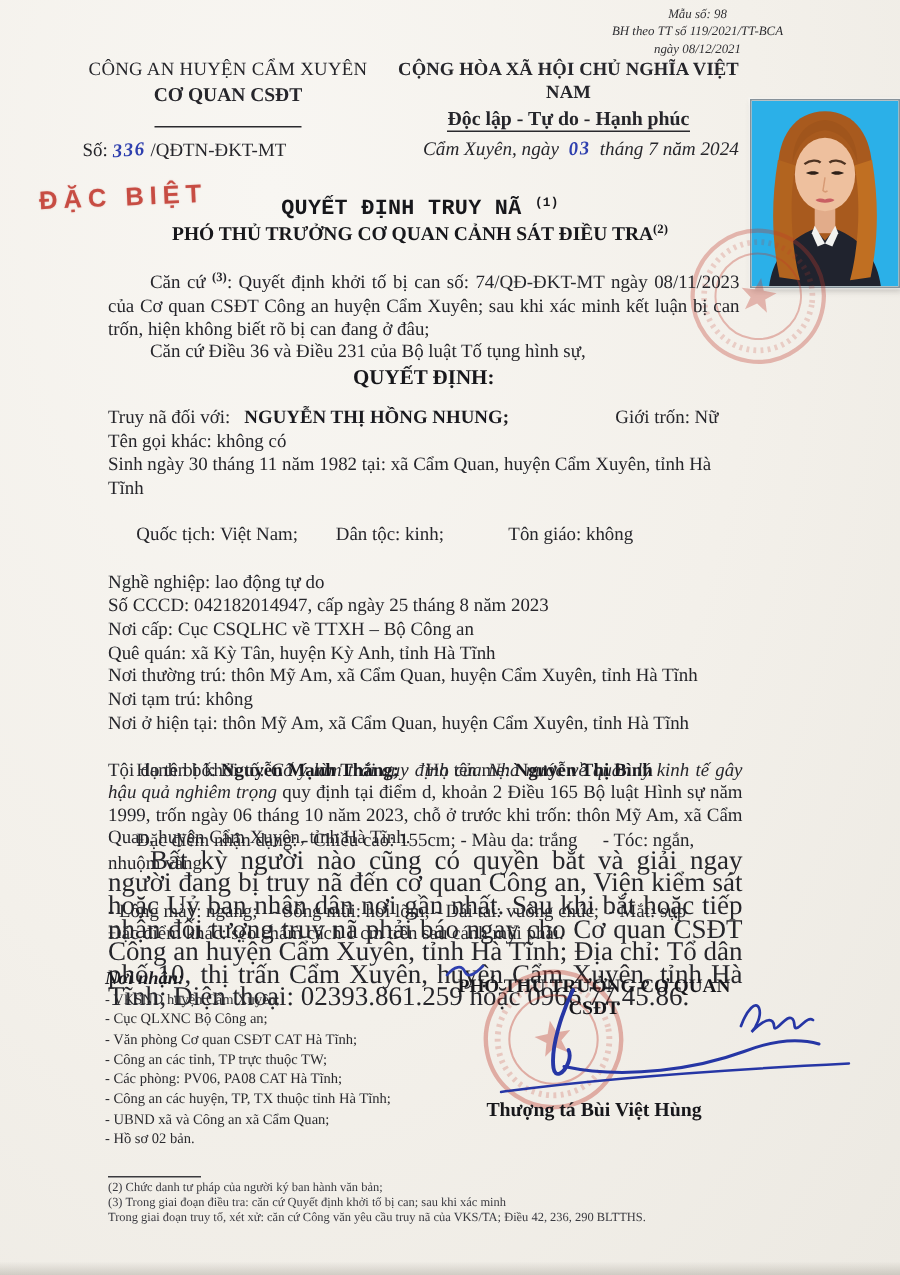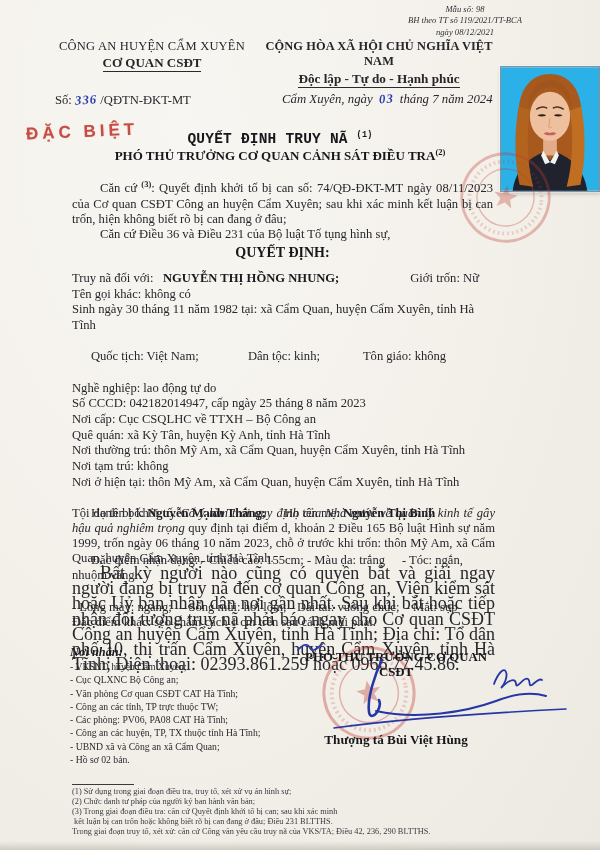--- a/index.html
+++ b/index.html
@@ -13,21 +13,21 @@
   .page::after{ content:""; position:absolute; left:0; right:0; bottom:0; height:9px;
     background:linear-gradient(to bottom, rgba(0,0,0,0), rgba(95,88,75,.22)); }
   .abs{ position:absolute; }
 
   .form-ref{ top:4px; left:350px; width:230px; text-align:center;
     font-style:italic; font-size:8.6px; line-height:1.32; color:#2f2f33; }
 
   .org-block{ top:39px; left:32px; width:240px; text-align:center; }
   .org-parent{ font-size:12.5px; letter-spacing:.2px; }
   .org-name{ font-size:13px; font-weight:bold; margin-top:1px; }
-  .org-name span{ border-bottom:1px solid #2a2a2e; padding-bottom:1px; }
+  .org-name span{ border-bottom:1px solid #2a2a2e; padding-bottom:14px; }
 
   .motto-block{ top:39px; left:254px; width:250px; text-align:center; }
   .nat-line1{ font-size:12.4px; font-weight:bold; letter-spacing:.1px; }
   .nat-line2{ font-size:13.2px; font-weight:bold; margin-top:2px; }
   .nat-line2 span{ border-bottom:1px solid #2a2a2e; padding-bottom:1px; }
 
   .doc-no{ top:93px; left:55px; font-size:12.6px; }
   .hand{ color:#2e3fae; font-style:italic; font-weight:bold; display:inline-block;
     transform:rotate(-4deg); font-size:12.8px; letter-spacing:1px; }
   .date-line{ top:92px; left:282px; font-style:italic; font-size:12.8px; }
@@ -58,21 +58,21 @@
 
   .decision-head{ top:245px; left:72px; width:421px; text-align:center;
     font-weight:bold; font-size:14px; color:#17171b; }
 
   .details{ top:271px; left:72px; width:423px; font-size:12.6px; line-height:15.65px; }
   .details .row{ white-space:pre-wrap; }
   .r-flex{ display:flex; }
   .r-flex .gender{ margin-left:auto; margin-right:16px; }
   .lbl-gap{ display:inline-block; }
   .bold{ font-weight:bold; color:#1a1a1f; }
-  .w-nat{ width:133px; } .w-eth{ width:115px;margin-left:24px; }
+  .w-nat{ width:133px; } .w-eth{ width:115px; }
   .w-father{ width:193px; }
   .w-feat1{ width:311px; }
 
   .charge{ top:506px; left:72px; width:423px; font-size:12.6px; line-height:15px;
     text-align:justify; }
   .arrest{ top:566px; left:72px; width:423px; font-size:18px; line-height:15.2px;
     text-align:justify; text-indent:28px; }
   .phone-check{ left:296px; top:641px; width:28px; height:14px; }
 
   .recipients{ top:645px; left:70px; width:228px; }
@@ -241,20 +241,18 @@
         <path d="M176 29 C180 18 186 12 188 17 C190 22 186 30 183 33 C188 28 194 23 197 26 C199 28 197 32 200 30 C204 27 207 22 210 24 C213 26 210 32 214 30 C218 27 221 23 224 25" stroke-width="1.8"></path>
         <path d="M16 73 C88 63 188 57 248 54" stroke-width="1.6"></path>
       </g>
     </svg>
   </div>
 
   <div class="abs signer-name">Thượng tá Bùi Việt Hùng</div>
 
   <div class="abs fn-rule"></div>
   <div class="abs footnotes">
-    <div>(1) Sử dụng trong giai đoạn điều tra, truy tố, xét xử vụ án hình sự;</div>
     <div>(2) Chức danh tư pháp của người ký ban hành văn bản;</div>
     <div>(3) Trong giai đoạn điều tra: căn cứ Quyết định khởi tố bị can; sau khi xác minh</div>
-    <div> kết luận bị can trốn hoặc không biết rõ bị can đang ở đâu; Điều 231 BLTTHS.</div>
     <div>Trong giai đoạn truy tố, xét xử: căn cứ Công văn yêu cầu truy nã của VKS/TA; Điều 42, 236, 290 BLTTHS.</div>
   </div>
 
 </div>
 
 </body></html>

